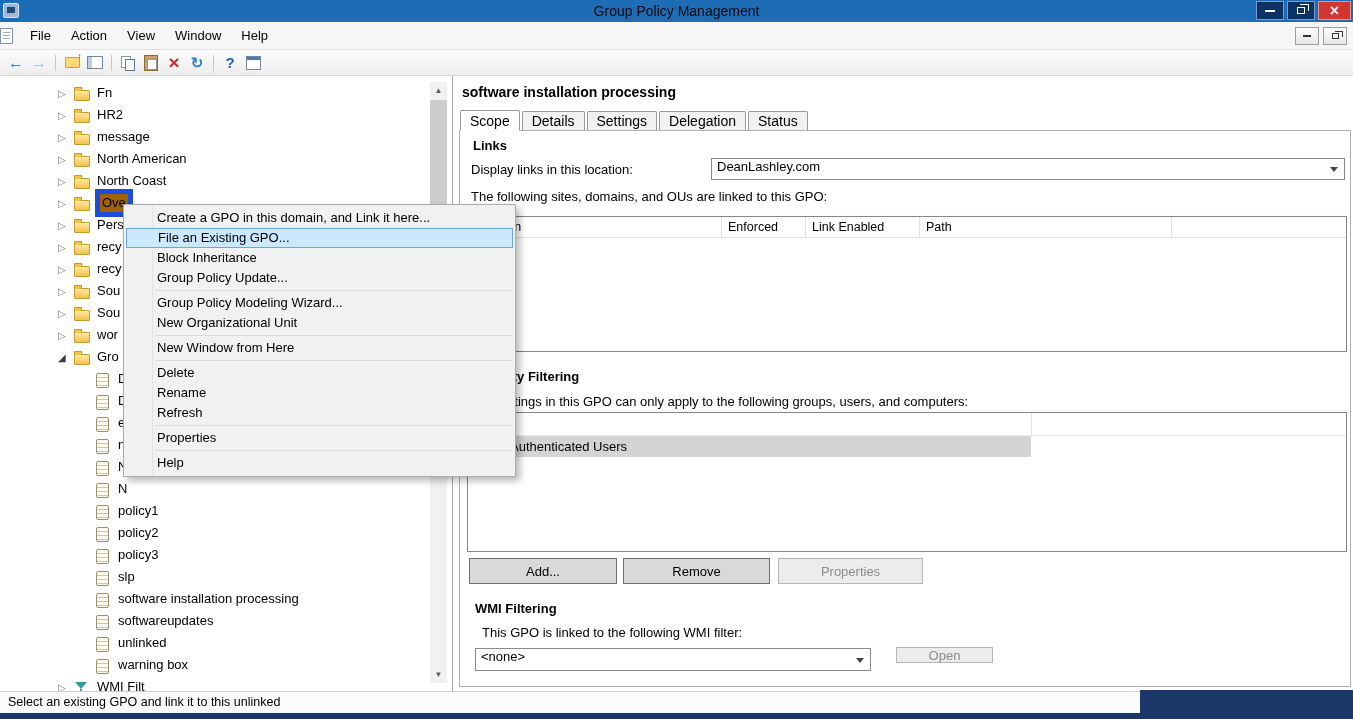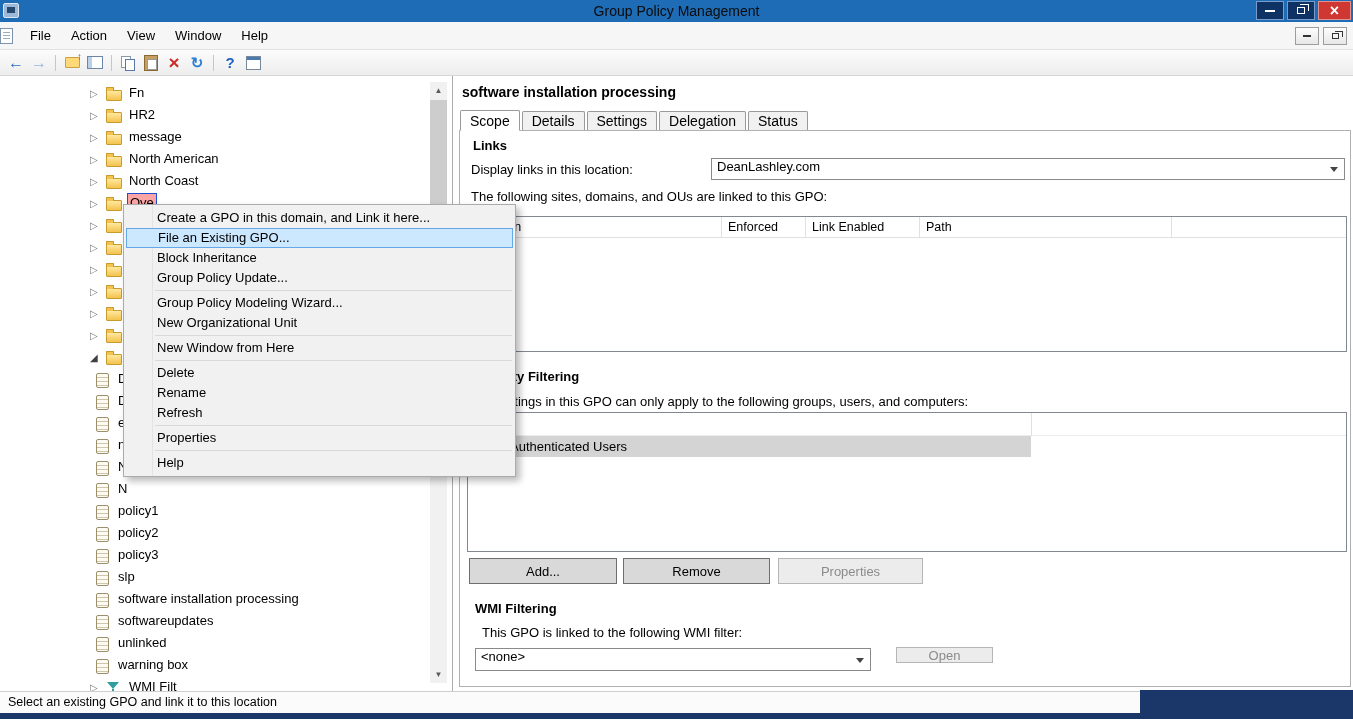--- a/index.html
+++ b/index.html
@@ -46,33 +46,33 @@
   .tbi-paste::before{content:"";width:12px;height:14px;background:#c89f62;border:1px solid #8a6a33}
   .tbi-paste::after{content:"";position:absolute;width:8px;height:9px;left:6px;top:6px;background:#fff;border:1px solid #999}
   .tbi-delete::before{content:"×";color:#cf2b2b;font-size:19px;font-weight:bold}
   .tbi-refresh::before{content:"↻";color:#2d7fd1;font-size:15px;font-weight:bold}
   .tbi-help::before{content:"?";color:#1d5fc2;font-size:15px;font-weight:bold}
   .tbi-export::before{content:"";width:13px;height:12px;border:1px solid #778899;background:linear-gradient(#4a78b0 0 3px,#fff 3px)}
 
   
   .left-pane{position:absolute;left:0;top:76px;width:453px;height:615px;background:#fff;border-right:1px solid #ababab;overflow:hidden}
   .tree{position:absolute;left:0;top:6px;right:24px}
-  .tree-row{height:22px;display:flex;align-items:center;padding-left:90px;white-space:nowrap}
+  .tree-row{height:22px;display:flex;align-items:center;padding-left:58px;white-space:nowrap}
   .tree-row.lvl1{padding-left:95px}
   .twisty{width:16px;flex:none;font-size:10px;color:#7a7a7a}
   .arrow-collapsed .twisty::before{content:"▷"}
   .arrow-expanded .twisty::before{content:"◢";color:#3f3f3f}
   .node-icon{width:15px;height:15px;flex:none;position:relative;margin-right:6px}
   .icon-folder .node-icon::before,.icon-gpofolder .node-icon::before{content:"";position:absolute;left:0;top:4px;width:14px;height:9px;background:linear-gradient(#ffe8a0,#f3c34d);border:1px solid #c79b2e;border-radius:1px}
   .icon-folder .node-icon::after,.icon-gpofolder .node-icon::after{content:"";position:absolute;left:0;top:1px;width:6px;height:3px;background:#f3c34d;border:1px solid #c79b2e;border-bottom:none;border-radius:1px 1px 0 0}
   .icon-gpo .node-icon::before{content:"";position:absolute;left:1px;top:1px;width:11px;height:13px;background:repeating-linear-gradient(180deg,#fdfbf3 0 3px,#cfc7a9 3px 4px);border:1px solid #9a8f6a;border-radius:2px}
   .icon-wmi .node-icon::before{content:"";position:absolute;left:1px;top:2px;width:0;height:0;border-left:6px solid transparent;border-right:6px solid transparent;border-top:7px solid #2f9d9d}
   .icon-wmi .node-icon::after{content:"";position:absolute;left:6px;top:9px;width:2px;height:4px;background:#2f9d9d}
   .node-label{line-height:20px;padding:0 2px}
-  .tree-row.selected .node-label{background:#fca5a5;border:1px solid #1d4ed8;line-height:18px}
+  .tree-row.selected .node-label{background:#a16207;border:5px solid #1d4ed8;line-height:18px}
 
   .vscroll{position:absolute;left:430px;top:6px;width:17px;height:601px;background:#f1f1f1}
   .scroll-btn{position:absolute;left:0;width:17px;height:17px;display:flex;align-items:center;justify-content:center;font-size:8px;color:#5a5a5a}
   .scroll-btn.up{top:0}.scroll-btn.up::before{content:"▲"}
   .scroll-btn.down{bottom:0}.scroll-btn.down::before{content:"▼"}
   .scroll-thumb{position:absolute;left:0;top:18px;width:17px;height:126px;background:#cdcdcd}
 
   
   .right-pane{position:absolute;left:458px;top:76px;width:895px;height:615px;background:#fff}
   .gpo-title{position:absolute;left:4px;top:8px;font-weight:bold;font-size:14px}
@@ -418,16 +418,16 @@
     <div class="menu-item"><span class="mi-label">Delete</span></div>
     <div class="menu-item"><span class="mi-label">Rename</span></div>
     <div class="menu-item"><span class="mi-label">Refresh</span></div>
     <div class="menu-item sep"><span class="mi-label"></span></div>
     <div class="menu-item"><span class="mi-label">Properties</span></div>
     <div class="menu-item sep"><span class="mi-label"></span></div>
     <div class="menu-item"><span class="mi-label">Help</span></div>
   </div>
 
 <div class="statusbar">
-  <span>Select an existing GPO and link it to this location</span>
+  <span>Select an existing GPO and link it to this unlinked</span>
 </div>
 <div class="taskbar-block"></div>
 <div class="taskbar-strip"></div>
 
 </body></html>

